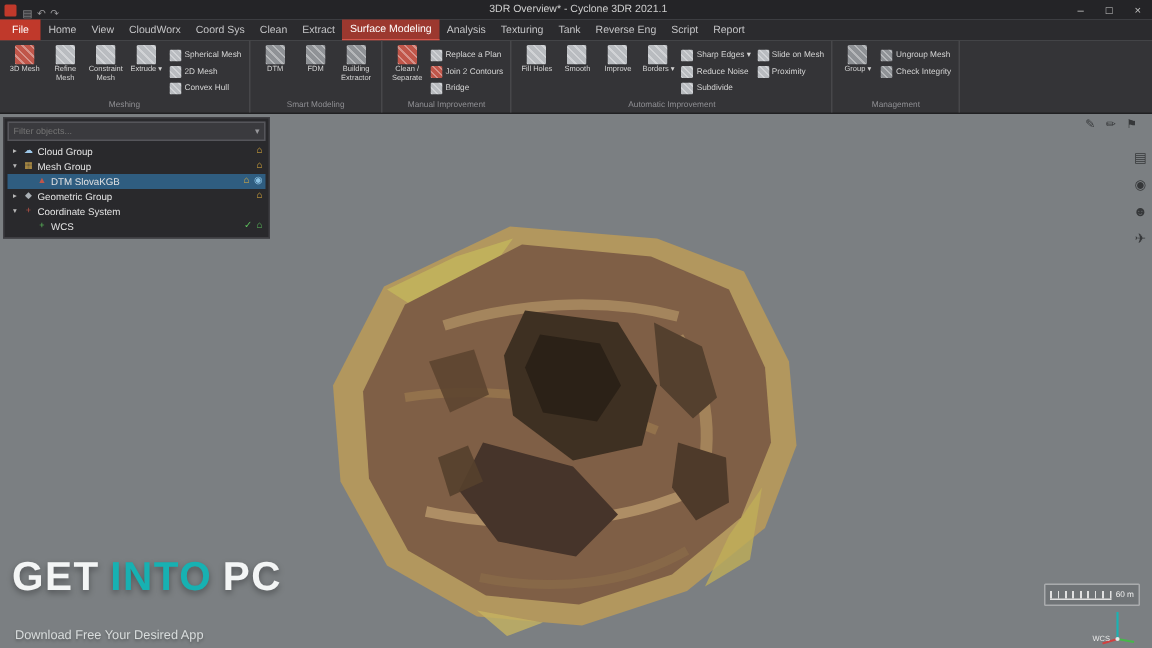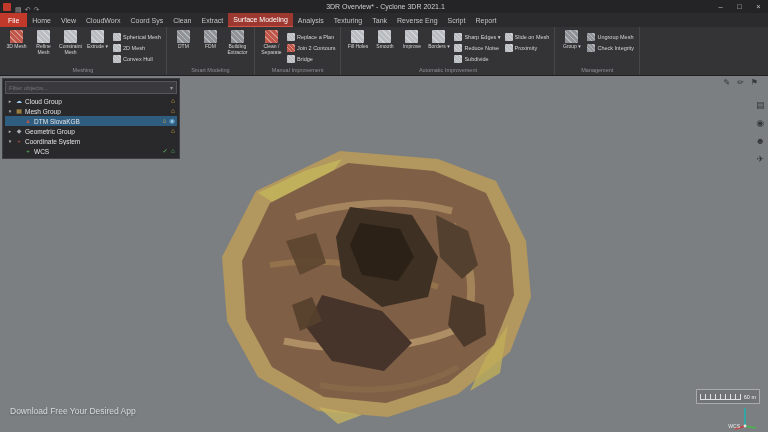--- a/index.html
+++ b/index.html
@@ -36,21 +36,21 @@
   .viewport{position:absolute;top:75px;left:0;right:0;bottom:0;background:#7b7f82;overflow:hidden;z-index:1;}
   .meshsvg{position:absolute;left:200px;top:70px;}
   .anno-toolbar{position:absolute;top:4px;right:10px;display:flex;gap:7px;}
   .anno-toolbar .vicon{font-size:8px;color:#36383a;line-height:1;}
   .side-toolbar{position:absolute;top:26px;right:3px;display:flex;flex-direction:column;gap:9px;align-items:center;}
   .side-toolbar .vicon{font-size:9px;color:#36383a;line-height:1;}
   
   .watermark{position:absolute;left:8px;bottom:32px;font-size:27px;font-weight:bold;letter-spacing:1px;
              color:#f3f5f5;text-shadow:0 2px 4px rgba(0,0,0,.35);white-space:nowrap;}
   .watermark .into{margin:0 7px;}
-  .wm-sub{position:absolute;left:10px;bottom:16px;font-size:8.5px;color:#d9dddd;text-shadow:0 1px 2px rgba(0,0,0,.3);}
+  .wm-sub{position:absolute;left:10px;bottom:4px;font-size:8.5px;color:#d9dddd;text-shadow:0 1px 2px rgba(0,0,0,.3);}
   
   .scalebox{position:absolute;right:8px;bottom:28px;width:56px;height:13px;border:1px solid rgba(255,255,255,.4);
             background:rgba(80,84,86,.25);display:flex;align-items:center;gap:3px;padding:0 3px;border-radius:1px;}
   .ruler{flex:1;height:5px;border-bottom:1px solid #e0e0e0;
          background:repeating-linear-gradient(90deg,#e0e0e0 0 1px,transparent 1px 5px);}
   .scale-label{font-size:5.5px;color:#eee;white-space:nowrap;}
   .gizmo{position:absolute;right:8px;bottom:2px;width:30px;height:26px;}
   .gizmo-label{position:absolute;right:28px;bottom:3px;font-size:5px;color:#e8e8e8;}
   
   .treepanel{position:absolute;left:2px;top:78px;width:172px;background:#29292c;border:1px solid #3e3e42;
@@ -272,20 +272,21 @@
         <span class="vicon">⚑</span>
       </div>
 
     <div class="side-toolbar" id="side-toolbar">
         <span class="vicon">▤</span>
         <span class="vicon">◉</span>
         <span class="vicon">☻</span>
         <span class="vicon">✈</span>
       </div>
 
+    <div class="watermark"><span>GET</span><span class="into" id="wm-into" style="color: rgb(23, 177, 178);">INTO</span><span>PC</span></div>
     <div class="wm-sub">Download Free Your Desired App</div>
 
     <div class="scalebox">
       <div class="ruler"></div>
       <span class="scale-label">60 m</span>
     </div>
 
     <svg class="gizmo" viewBox="0 0 30 26">
       <line x1="15" y1="22" x2="15" y2="4" stroke="#19b4b4" stroke-width="1.4"></line>
       <line x1="15" y1="22" x2="5" y2="25" stroke="#d04040" stroke-width="1.4"></line>

